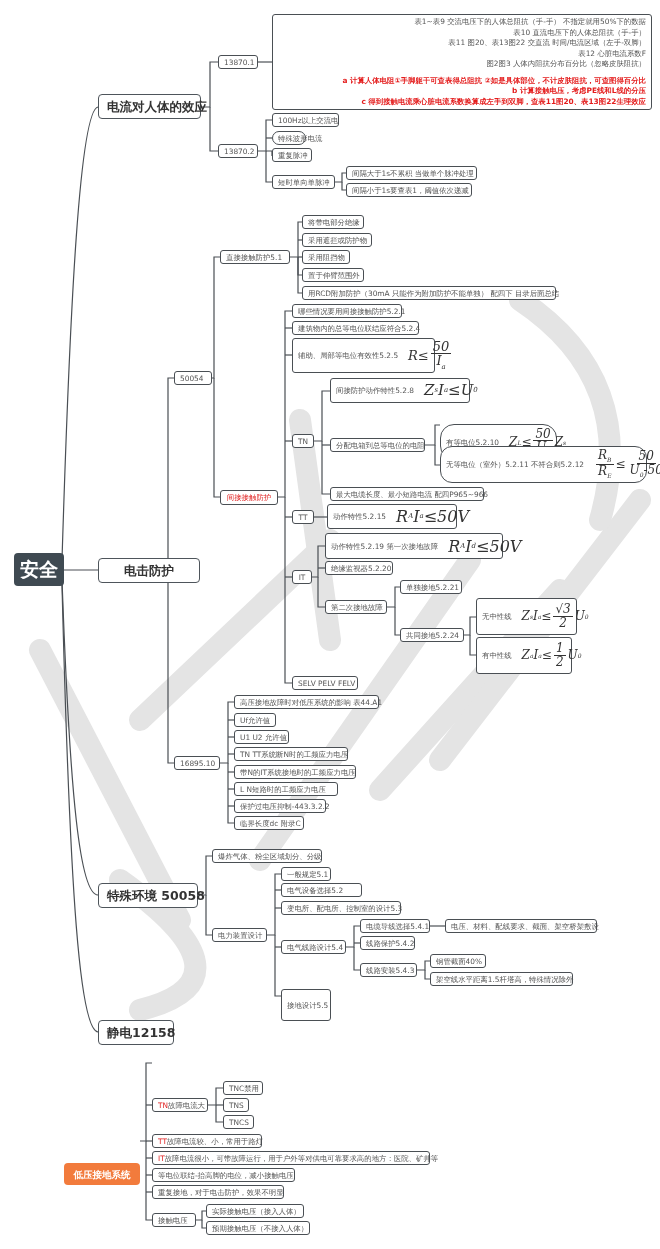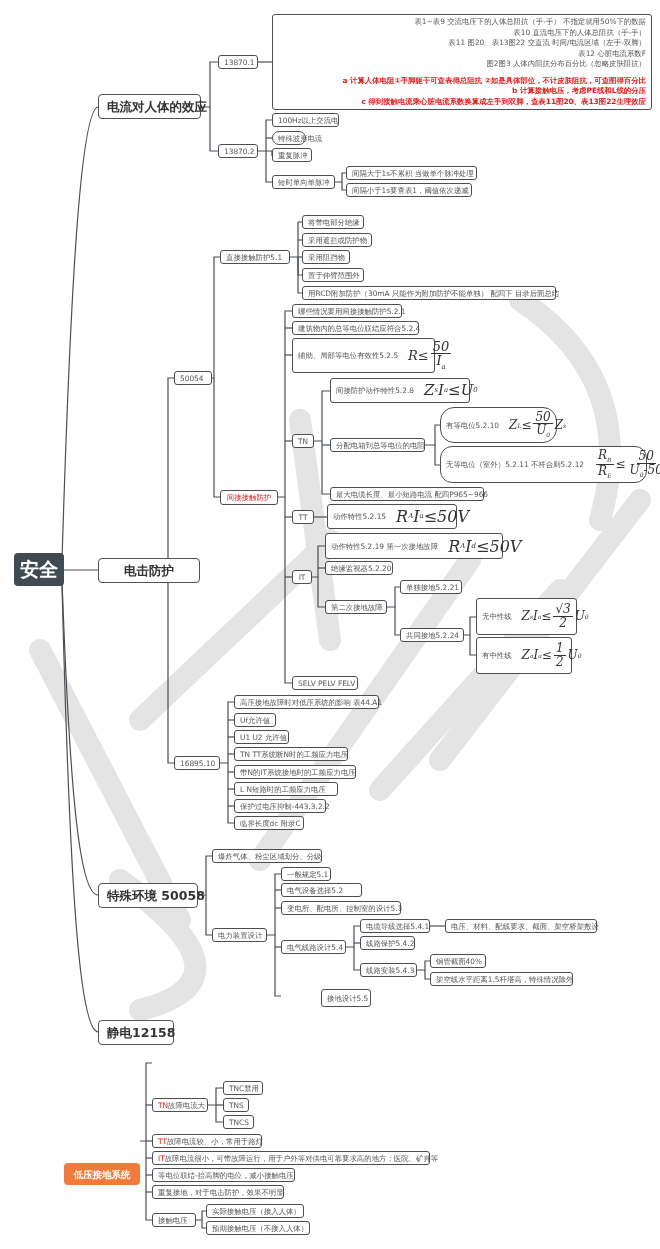--- a/index.html
+++ b/index.html
@@ -221,21 +221,21 @@
         <sub style="font-size:7px">s</sub>
         <span>I</span>
         <sub style="font-size:7px">a</sub>
         <span>≤U</span>
         <sub style="font-size:7px">0</sub>
     </span>
   </div>
   <div class="n" style="left:330px;top:438px;width:95px;height:14px;">
       <span>分配电箱到总等电位的电阻</span>
     </div>
-  <div class="n" style="left:440px;top:407px;width:117px;height:36px;border-radius:14px;">
+  <div class="n" style="left:440px;top:424px;width:117px;height:36px;border-radius:14px;">
     <span>有等电位5.2.10</span>
     <span class="formula" style="font-size:12px;">
       <span>Z</span>
         <sub style="font-size:6px">L</sub>
         <span>≤</span>
       <span class="frac">
           <span class="num">50</span>
           <span class="den"><span>U</span><sub style="font-size:6px">0</sub></span>
         </span>
       <span>Z</span>
@@ -395,21 +395,21 @@
     </div>
   <div class="n" style="left:360px;top:963px;width:57px;height:14px;">
       <span>线路安装5.4.3</span>
     </div>
   <div class="n" style="left:430px;top:954px;width:56px;height:14px;">
       <span>钢管截面40%</span>
     </div>
   <div class="n" style="left:430px;top:972px;width:143px;height:14px;">
       <span>架空线水平距离1.5杆塔高，特殊情况除外</span>
     </div>
-  <div class="n" style="left:281px;top:989px;width:50px;height:18px;margin-left:40px;">
+  <div class="n" style="left:281px;top:989px;width:50px;height:32px;">
       <span>接地设计5.5</span>
     </div>
 
   <div class="n main" style="left:98px;top:1020px;width:76px;height:25px;">
     <span>静电12158</span>
   </div>
 
   <div class="n orange" style="left:64px;top:1131px;width:76px;height:22px;margin-top:32px;">
     <span>低压接地系统</span>
   </div>

